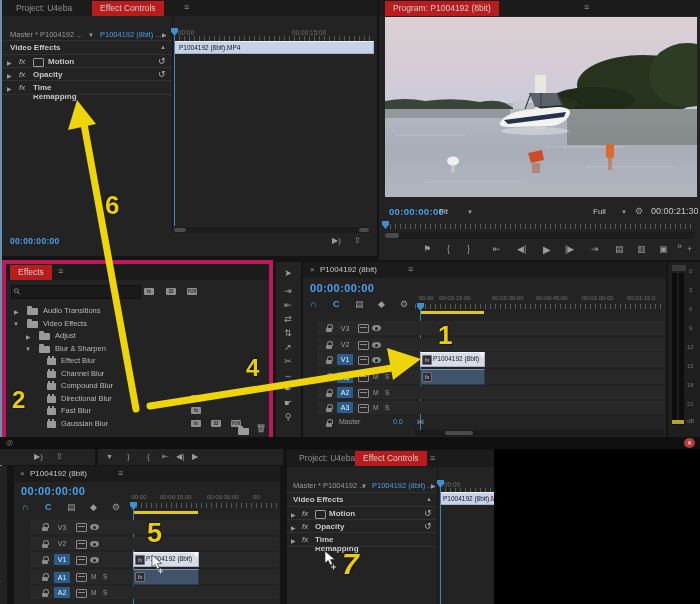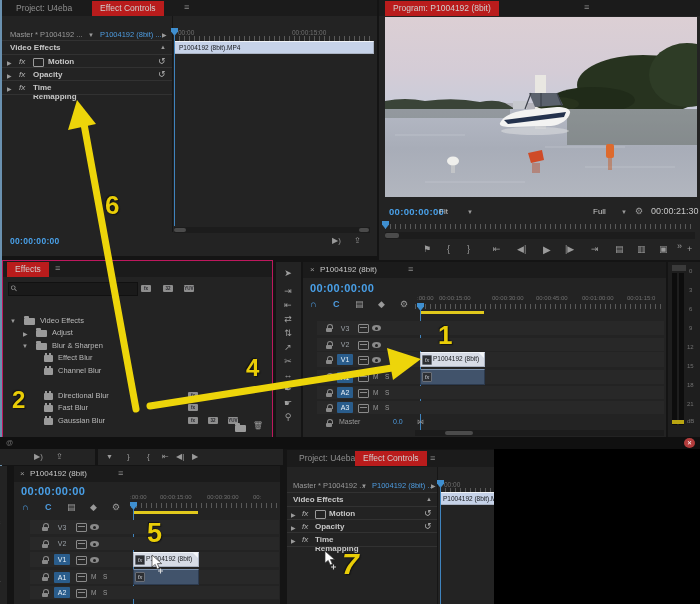--- a/index.html
+++ b/index.html
@@ -196,32 +196,37 @@
       <span class="p tbicon" style="left:186px;top:244px;">|▶</span>
       <span class="p tbicon" style="left:212px;top:244px;">⇥</span>
       <span class="p tbicon" style="left:236px;top:244px;">▤</span>
       <span class="p tbicon" style="left:258px;top:244px;">▥</span>
       <span class="p tbicon" style="left:280px;top:244px;">▣</span>
       <span class="p tbicon" style="left:298px;top:241px;">»</span>
       <span class="p tbicon" style="left:308px;top:244px;">+</span>
     </div>
   </div>
 
-  <div class="panel" style="left:2px;top:260px;width:271px;height:181px;border:1px solid #be185d;box-sizing:border-box;">
+  <div class="panel" style="left:2px;top:260px;width:271px;height:181px;border:4px solid #be185d;box-sizing:border-box;">
     <div class="tabbar">
       <div class="tab active" style="left:4px;">Effects</div>
       <div class="menu" style="left:52px;">≡</div>
     </div>
     <div class="p" style="left:5px;top:21px;width:128px;height:12px;background:#1a1a1a;border:1px solid #111;">
       <span class="p t8 gy" style="left:2px;top:1px;transform:rotate(-45deg);">⚲</span>
     </div>
     <div class="badge" style="left:138px;top:24px;">fx</div>
     <div class="badge" style="left:160px;top:24px;">32</div>
     <div class="badge" style="left:181px;top:24px;">YUV</div>
 
+    <div class="erow" style="top:41px;">
+      <span class="twirl" style="left:7px;top:3px;">▶</span>
+      <span class="folder" style="left:20px;top:3px;"></span>
+      <span class="elabel" style="left:36px;top:1px;">Audio Transitions</span>
+    </div>
     <div class="erow" style="top:53.5px;">
       <span class="twirl" style="left:6px;top:3px;">▼</span>
       <span class="folder" style="left:20px;top:3px;"></span>
       <span class="elabel" style="left:36px;top:1px;">Video Effects</span>
     </div>
     <div class="erow" style="top:78.5px;">
       <span class="twirl" style="left:18px;top:3px;">▼</span>
       <span class="folder" style="left:32px;top:3px;"></span>
       <span class="elabel" style="left:48px;top:1px;">Blur &amp; Sharpen</span>
     </div>
@@ -230,20 +235,24 @@
       <span class="folder" style="left:32px;top:3px;"></span>
       <span class="elabel" style="left:48px;top:1px;">Adjust</span>
     </div>
     <div class="erow" style="top:91px;">
       <span class="fxplug" style="left:40px;top:3px;"></span>
       <span class="elabel" style="left:54px;top:1px;">Effect Blur</span>
     </div>
     <div class="erow" style="top:103.5px;">
       <span class="fxplug" style="left:40px;top:3px;"></span>
       <span class="elabel" style="left:54px;top:1px;">Channel Blur</span>
+    </div>
+    <div class="erow" style="top:116px;">
+      <span class="fxplug" style="left:40px;top:3px;"></span>
+      <span class="elabel" style="left:54px;top:1px;">Compound Blur</span>
     </div>
     <div class="erow" style="top:141px;">
       <span class="fxplug" style="left:40px;top:3px;"></span>
       <span class="elabel" style="left:54px;top:1px;">Fast Blur</span>
       <span class="badge" style="left:184px;top:2px;">fx</span>
     </div>
     <div class="erow" style="top:128.5px;">
       <span class="fxplug" style="left:40px;top:3px;"></span>
       <span class="elabel" style="left:54px;top:1px;">Directional Blur</span>
       <span class="badge" style="left:184px;top:2px;">fx</span>

